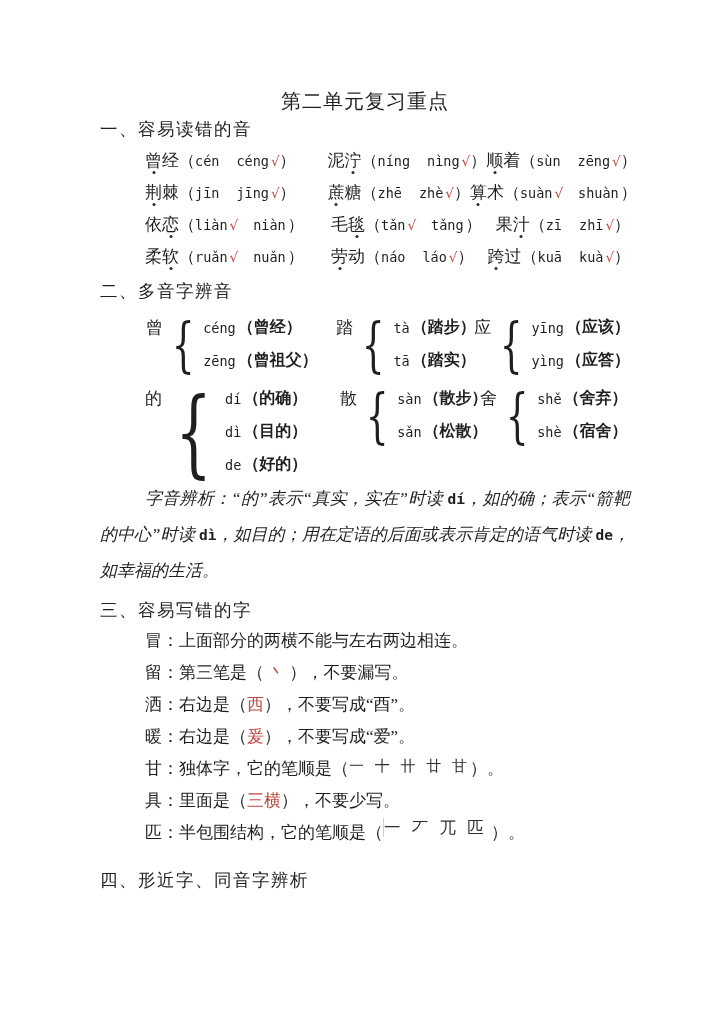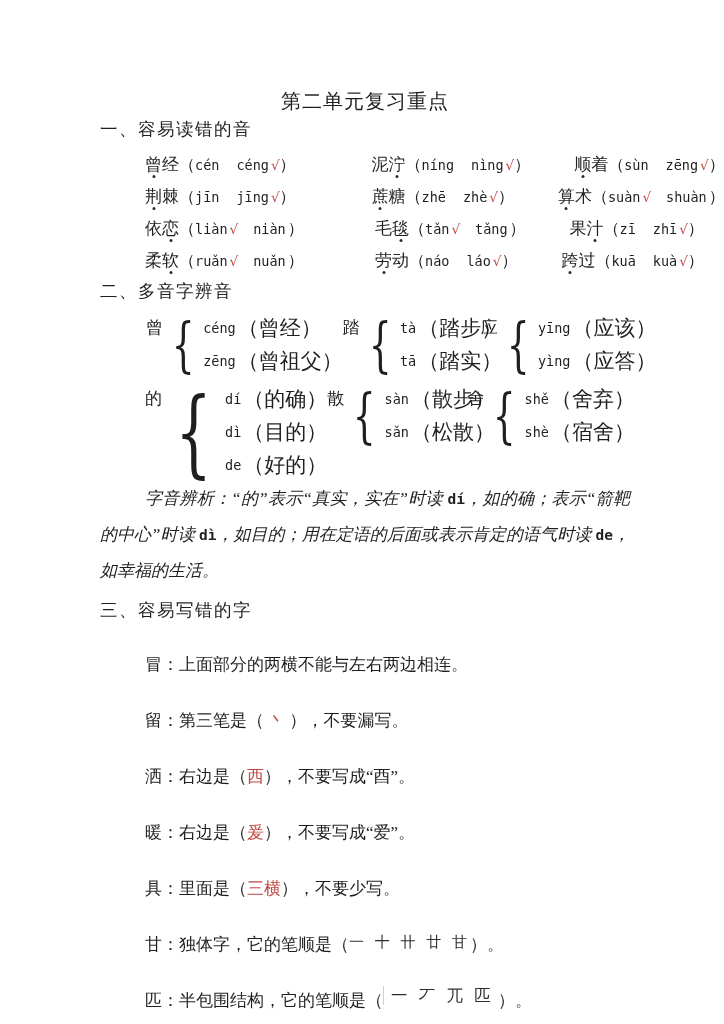--- a/index.html
+++ b/index.html
@@ -7,42 +7,42 @@
   .page { position:relative; width:724px; height:848px; box-sizing:border-box; padding:88px 94px 0 100px; }
   .title { text-align:center; font-size:20px; letter-spacing:1px; height:26px; line-height:26px; }
   .h { font-size:17.5px; height:30px; line-height:30px; letter-spacing:1.5px; }
   .cn { font-size:17px; }
   .paren { font-size:16px; }
   .py { font-family:"DejaVu Sans Mono", monospace; font-size:13.5px; }
   .py2 { margin-left:15px; }
   .chk { color:var(--red,#c14a44); font-size:13.5px; font-family:"DejaVu Sans", sans-serif; margin-left:2px; }
   .dot { position:relative; }
   .dot::after { content:""; position:absolute; left:50%; transform:translateX(-50%); bottom:-4px; width:3px; height:3px; border-radius:50%; background:#2a2a2a; }
-  .s1row { display:flex; align-items:flex-end; height:32px; padding-left:45px;gap:44px; }
+  .s1row { display:flex; align-items:center; height:32px; padding-left:45px; }
   .s1c { white-space:nowrap; }
   .s1c1 { width:154px; } .s1c2 { width:170px;margin-left:32px; } .s1c3 { flex:1; }
   .poly-row { display:flex; margin-top:5px; }
   .poly { display:flex; align-items:center; }
   .p1a { margin-left:46px; width:198px; } .p1b { width:138px; }
   .p2a { margin-left:45px; width:195px; } .p2b { width:140px; }
   .poly-ch { font-size:17px; align-self:flex-start; line-height:33px; }
   .brace { font-family:"DejaVu Serif", serif; line-height:1; transform:scaleX(.6); margin:0 1px; font-weight:300; }
   .b2 { font-size:60px; } .b3 { font-size:96px; }
   .plines > div { height:33px; display:flex; align-items:center; white-space:nowrap; }
   .pl-py { font-family:"DejaVu Sans Mono", monospace; font-size:13.5px; margin-right:2px; }
-  .pl-w { font-size:21px; }
+  .pl-w { font-size:16px;font-weight:bold; }
   .para { font-style:italic; font-size:17px; line-height:36px; text-align:justify; }
   .para1 { text-indent:45px; }
   .para2 { text-indent:122px; }
   .ipy { font-family:"DejaVu Sans Mono", monospace; font-style:normal; font-size:14.5px; }
   .ipy.bold { font-weight:bold; }
-  .s3line { height:32px; line-height:32px; padding-left:45px; font-size:17px; white-space:nowrap;margin-top:24px; }
+  .s3line { height:32px; line-height:32px; padding-left:45px; font-size:17px; white-space:nowrap; }
   .red { color:var(--red,#c14a44); }
   .strokes { font-size:15px; letter-spacing:3px; position:relative; top:-3px; color:#2e2e2e; font-family:"DejaVu Sans", sans-serif; }
-  .strokes-lg { font-size:16.5px; top:-5px; border-left:1px solid #cfcfcf; padding-left:7px; }
+  .strokes-lg { font-size:16.5px; top:-5px; border-left:1px solid #cfcfcf; }
 </style>
 </head>
 <body>
 
 <div class="page">
 
   <div class="title">第二单元复习重点</div>
 
   <div class="h">一、容易读错的音</div>
 
@@ -168,19 +168,19 @@
 
   <div class="para para1"><span>字音辨析：“的”表示“真实，实在”时读 </span><span class="ipy bold">dí</span><span>，如的确；表示“箭靶的中心”时读 </span><span class="ipy bold">dì</span><span>，如目的；用在定语的后面或表示肯定的语气时读 </span><span class="ipy bold">de</span><span>，如幸福的生活。</span></div>
 
 
   <div class="h" style="margin-top:6px;">三、容易写错的字</div>
 
   <div class="s3line"><span>冒：</span><span>上面部分的两横不能与左右两边相连。</span><span class="red"></span><span class="strokes"></span><span></span></div>
   <div class="s3line"><span>留：</span><span>第三笔是（ </span><span class="red">丶</span><span class="strokes"></span><span> ），不要漏写。</span></div>
   <div class="s3line"><span>洒：</span><span>右边是（</span><span class="red">西</span><span class="strokes"></span><span>），不要写成“酉”。</span></div>
   <div class="s3line"><span>暖：</span><span>右边是（</span><span class="red">爰</span><span class="strokes"></span><span>），不要写成“爱”。</span></div>
+  <div class="s3line"><span>甘：</span><span>独体字，它的笔顺是（</span><span class="red"></span><span class="strokes">一 十 卄 廿 甘</span><span>）。</span></div>
   <div class="s3line"><span>具：</span><span>里面是（</span><span class="red">三横</span><span class="strokes"></span><span>），不要少写。</span></div>
-  <div class="s3line"><span>甘：</span><span>独体字，它的笔顺是（</span><span class="red"></span><span class="strokes">一 十 卄 廿 甘</span><span>）。</span></div>
   <div class="s3line"><span>匹：</span><span>半包围结构，它的笔顺是（</span><span class="red"></span><span class="strokes strokes-lg">一 丆 兀 匹</span><span> ）。</span></div>
 
   <div class="h" style="margin-top:16px;">四、形近字、同音字辨析</div>
 
 </div>
 
 </body></html>

